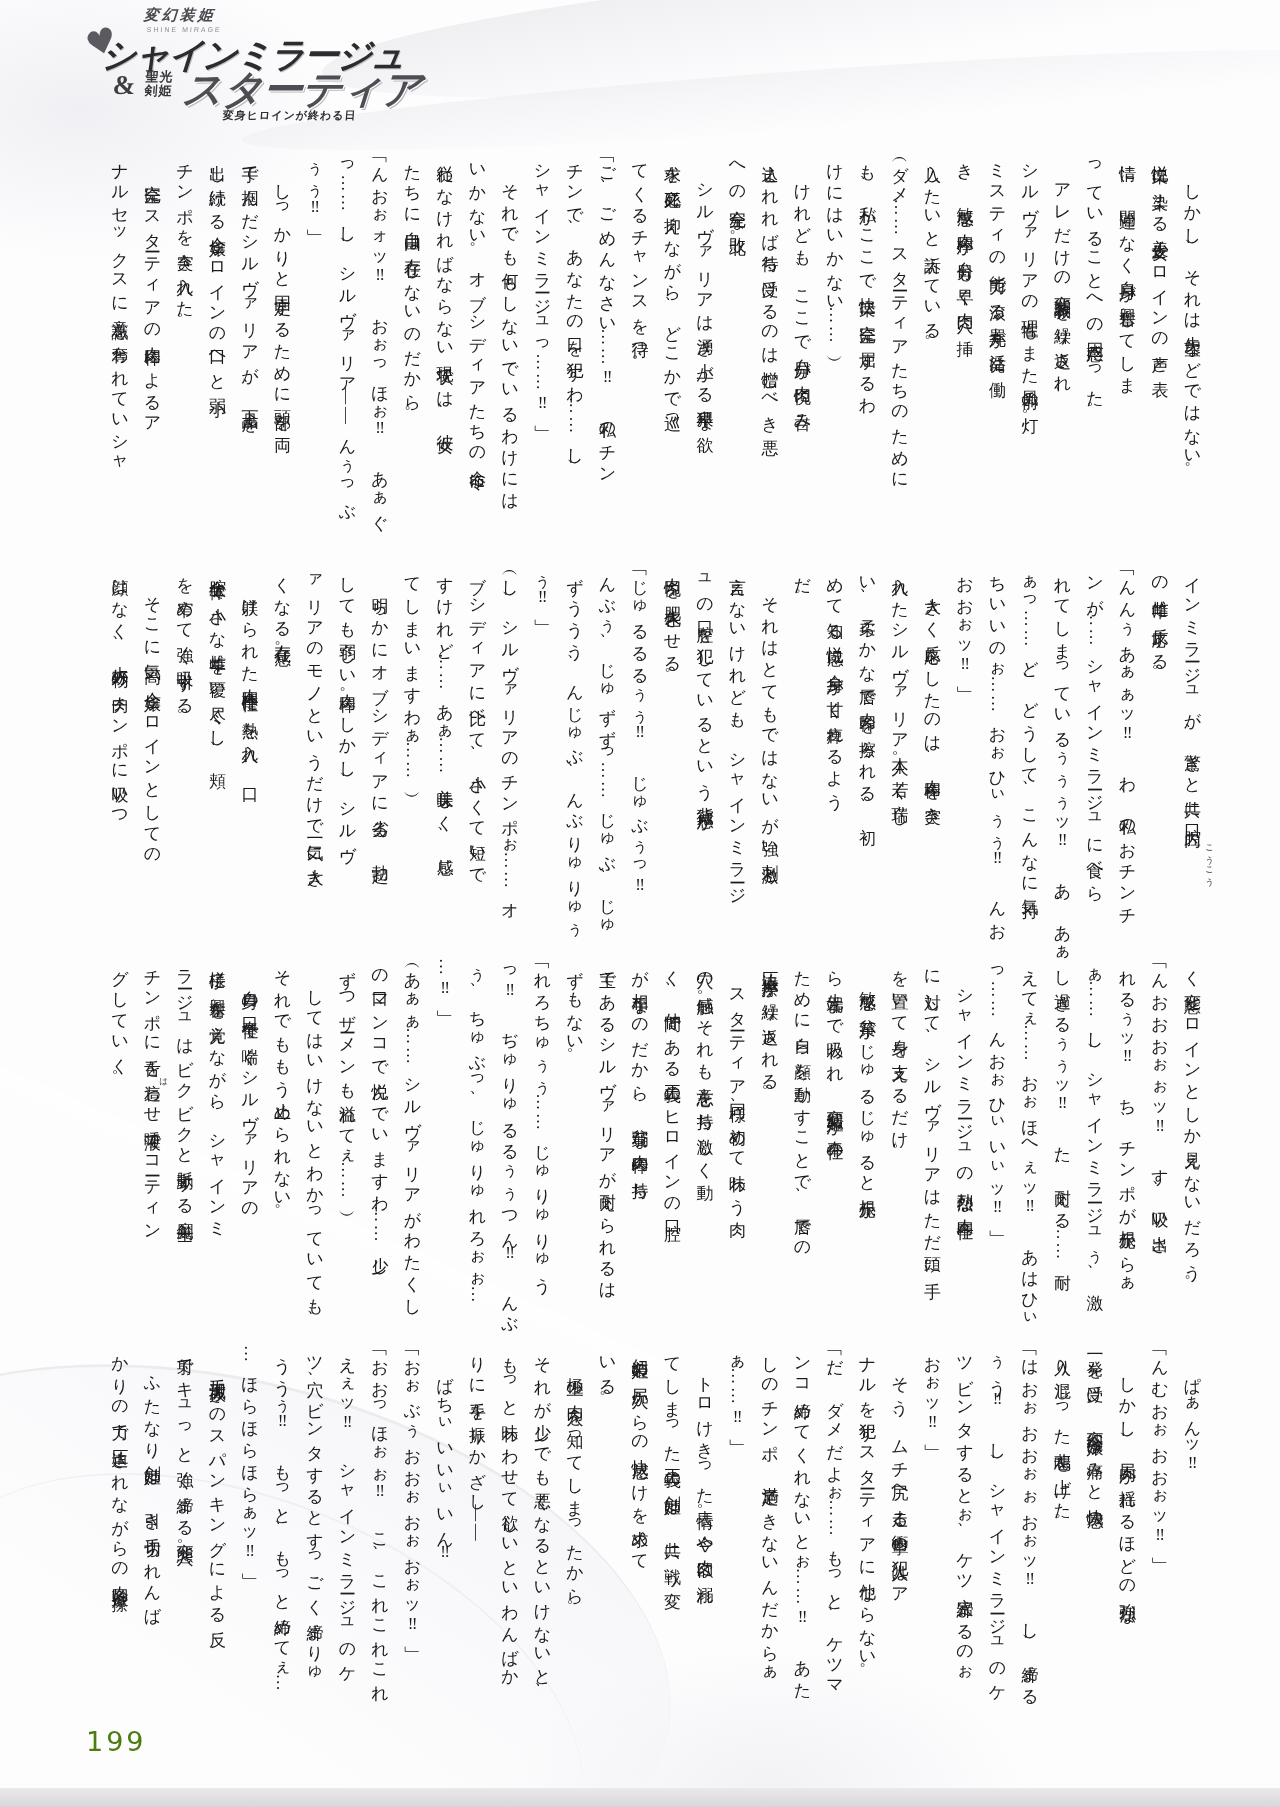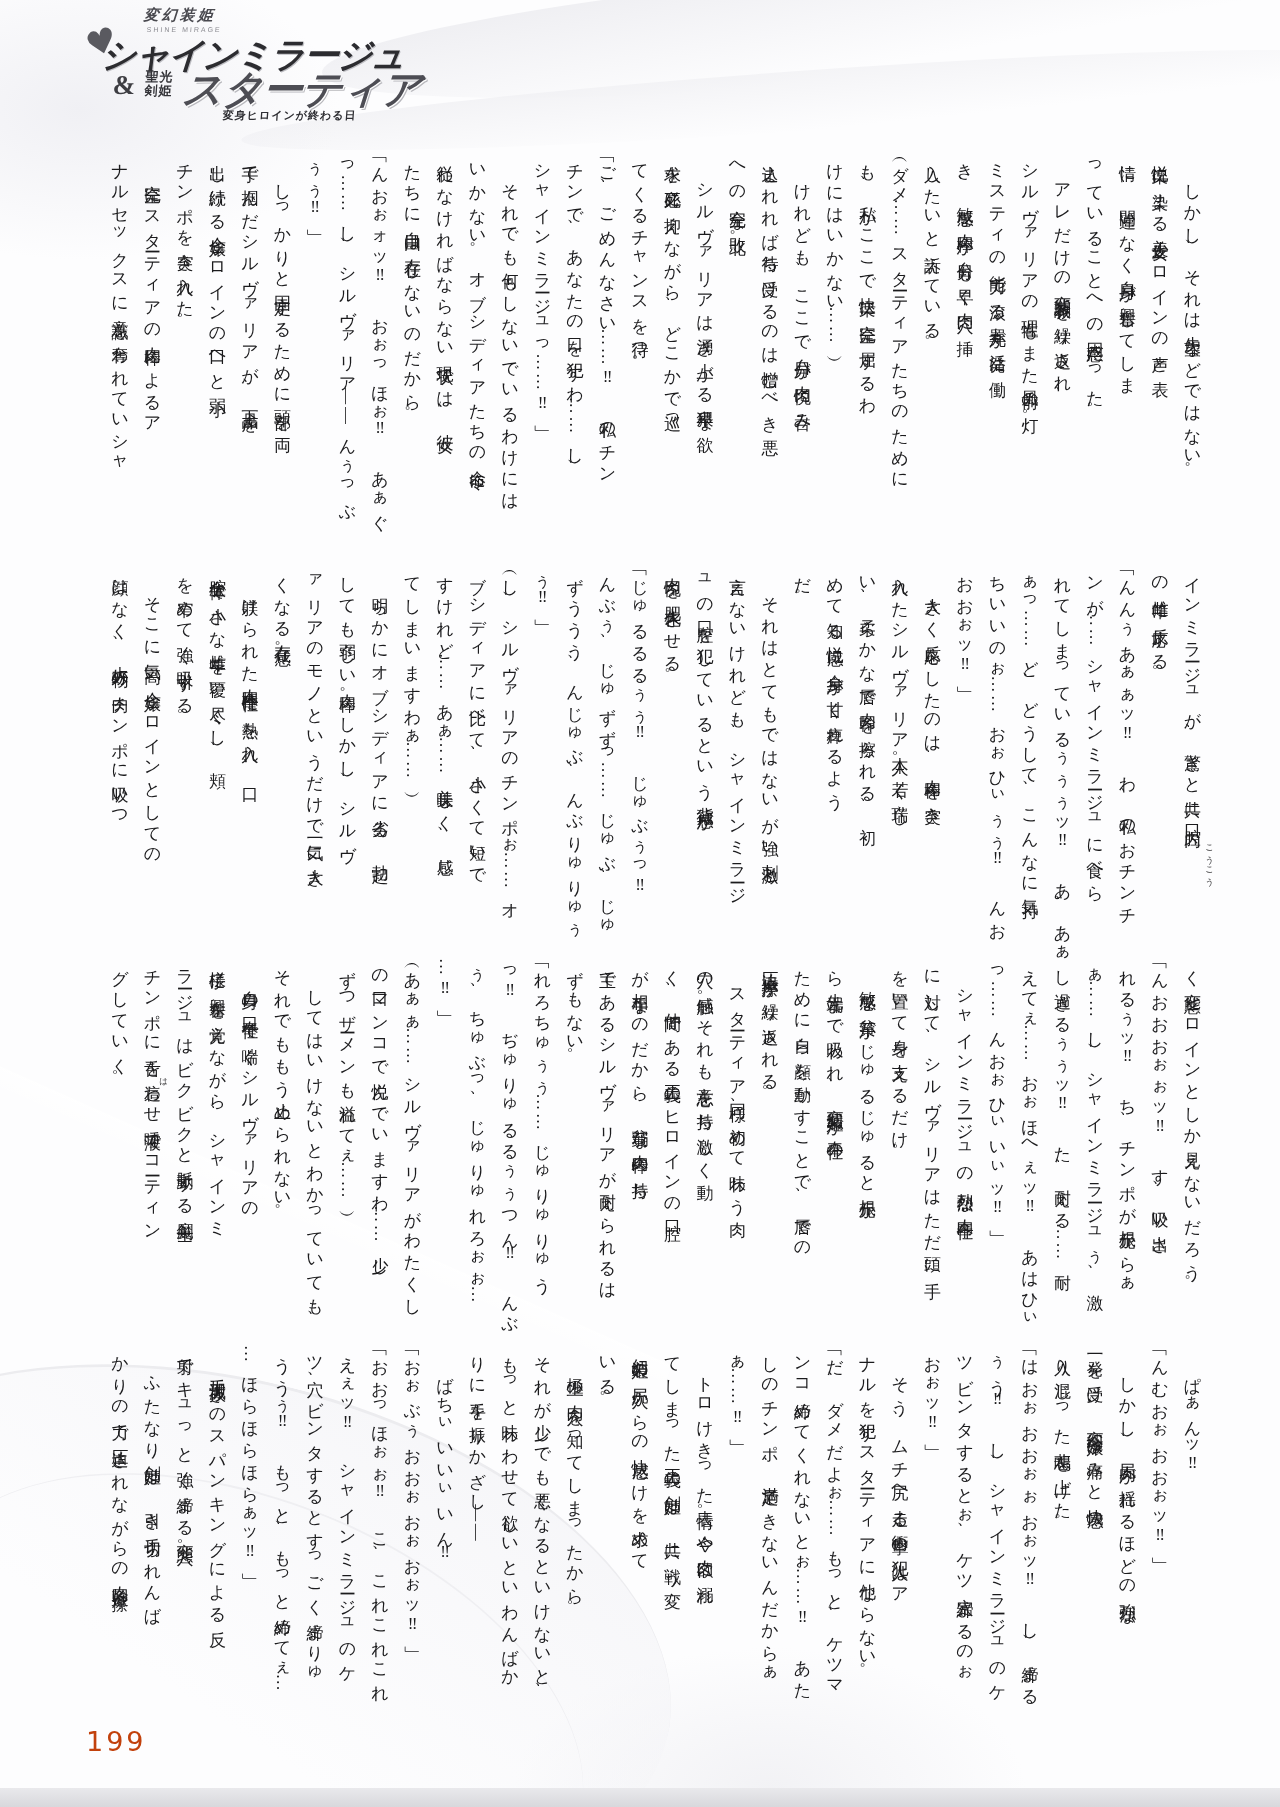--- a/index.html
+++ b/index.html
@@ -50,21 +50,21 @@
         font-size:17px;line-height:32.5px;letter-spacing:2.6px;color:#1b1b1d;}
   .b1{top:152px;height:358px;}
   .b2{top:565px;height:358px;}
   .b3{top:958px;height:374px;}
   .b4{top:1345px;height:392px;}
   .rubytxt{position:absolute;writing-mode:vertical-rl;font-size:8.5px;letter-spacing:1px;
         color:#2a2a2c;}
   .ruby1{left:1204px;top:839px;}
   .ruby2{left:158px;top:1072px;}
   .page-number{position:absolute;left:86px;top:1726px;font-size:27px;letter-spacing:3px;
-        color:#c2410c;font-family:"DejaVu Sans",sans-serif;}
+        color:#4d7c0f;font-family:"DejaVu Sans",sans-serif;}
 </style>
 </head>
 <body>
 
 <div class="page">
 
   <div class="sw sw1"></div>
   <div class="sw sw2"></div>
   <div class="sw sw3"></div>
   <div class="sw sw4"></div>

